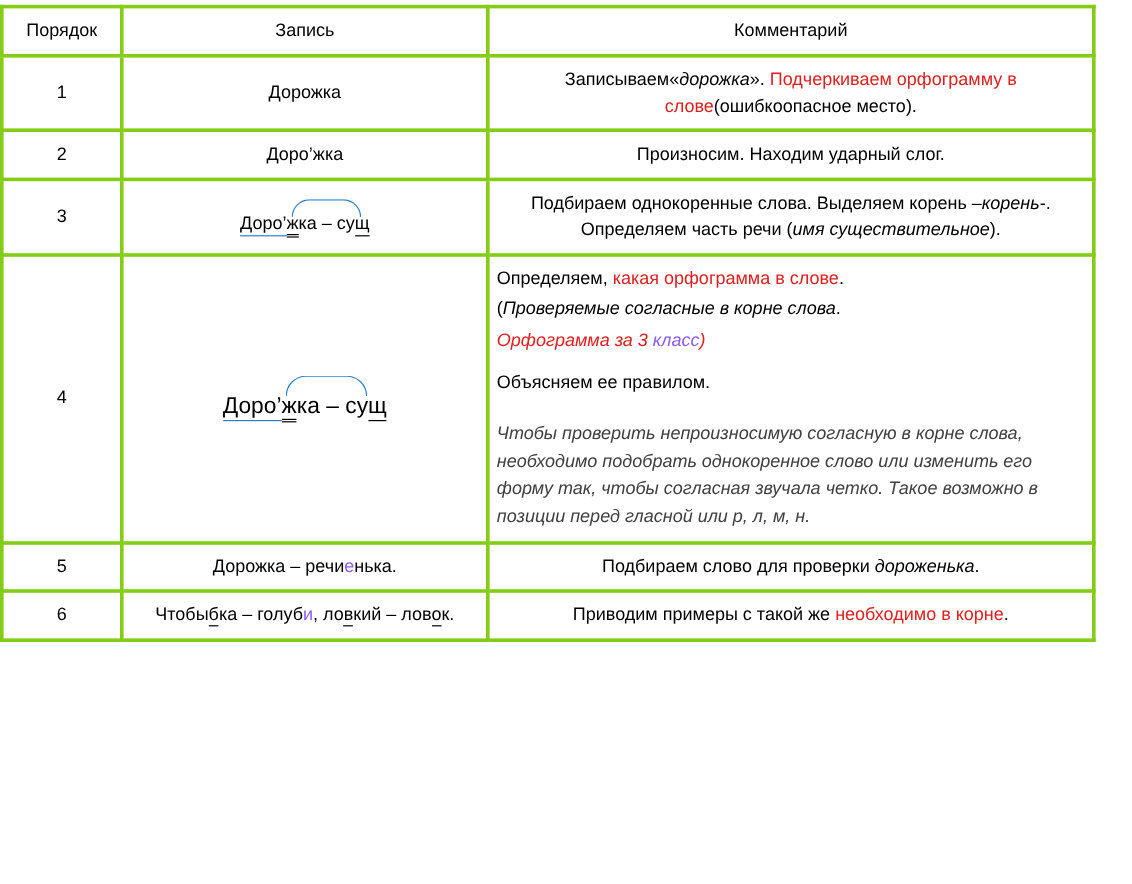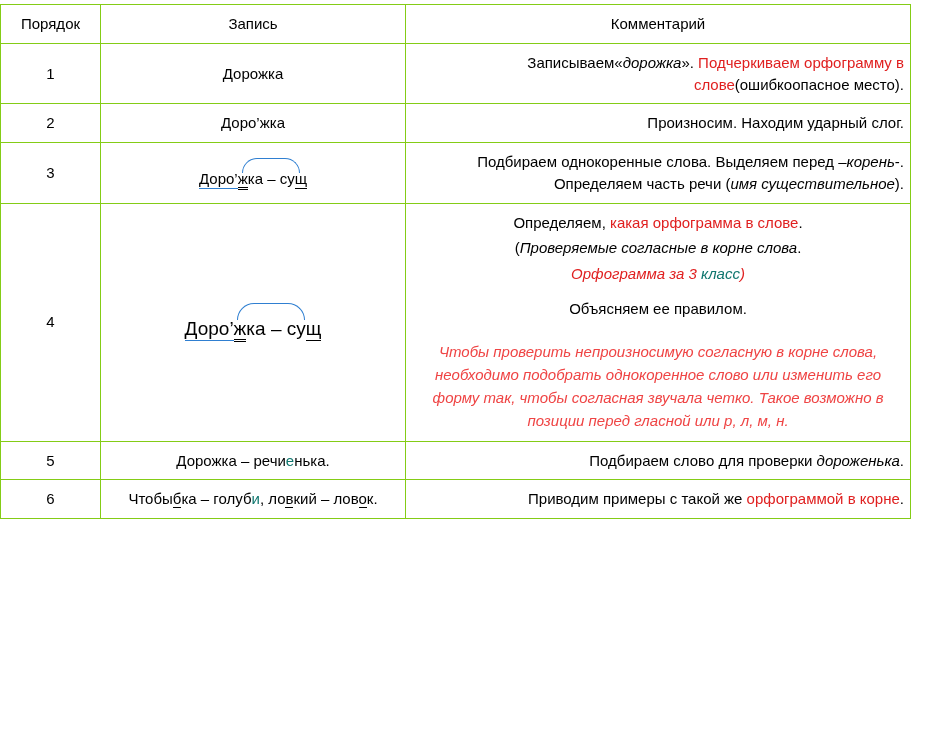--- a/index.html
+++ b/index.html
@@ -21,21 +21,21 @@
     box-sizing: border-box;
     padding: 4px 0 0 0;
   }
   table.ord {
     border-collapse: collapse;
     table-layout: fixed;
     width: 910px;
     margin: 0;
   }
   table.ord td, table.ord th {
-    border: 1px solid #84cc16;
+    border: 3px solid #84cc16;
     vertical-align: middle;
     padding: 8px 6px;
     font-weight: normal;
     font-size: 15px;
     line-height: 1.45;
   }
   col.c-order { width: 100px; }
   col.c-record { width: 305px; }
   col.c-comment { width: 505px; }
 
@@ -46,26 +46,26 @@
   }
   td.order {
     text-align: center;
     vertical-align: top;
     padding-top: 10px;
   }
   td.record {
     text-align: center;
   }
   td.comment {
-    text-align: right;
+    text-align: center;
   }
   .p { margin: 0 0 0 0; }
   .p + .p { margin-top: 14px; }
   .red { color: #e02020; }
-  .green { color: #0f766e; }
+  .green { color: #8b5cf6; }
   .it { font-style: italic; }
 
   
   .morph {
     display: inline-block;
     position: relative;
     padding-top: 12px;
     font-size: 15px;
     white-space: nowrap;
   }
@@ -97,23 +97,23 @@
   }
   .morph.big .arc {
     left: 52px;
     top: 2px;
     width: 66px;
     height: 16px;
   }
   .u-word {
     border-bottom: 1.2px solid #000000;
   }
-  .row4 .comment { text-align: center; }
+  .row4 .comment { text-align: left; }
   .block-purple {
-    color: #ef4444;
+    color: #404040;
     font-style: italic;
     line-height: 1.55;
   }
 </style>
 </head>
 <body>
 
 <div class="page">
   <table class="ord">
     <colgroup>
@@ -149,21 +149,21 @@
       </tr>
 
       <tr>
         <td class="order">3</td>
         <td class="record">
           <span class="morph">
             <span class="arc"></span><span class="u-blue">Доро’</span><span class="u-dbl">ж</span><span>ка – су</span><span class="u-single">щ</span>
           </span>
         </td>
         <td class="comment">
-          <span>Подбираем однокоренные слова. Выделяем перед –</span><span class="it">корень</span><span>-. Определяем часть речи (</span><span class="it">имя существительное</span><span>).</span>
+          <span>Подбираем однокоренные слова. Выделяем корень –</span><span class="it">корень</span><span>-. Определяем часть речи (</span><span class="it">имя существительное</span><span>).</span>
         </td>
       </tr>
 
       <tr class="row4">
         <td class="order">4</td>
         <td class="record">
           <span class="morph big">
             <span class="arc"></span><span class="u-blue">Доро’</span><span class="u-dbl">ж</span><span>ка – су</span><span class="u-single">щ</span>
           </span>
         </td>
@@ -191,19 +191,19 @@
           <span>Подбираем слово для проверки </span><span class="it">дороженька</span><span>.</span>
         </td>
       </tr>
 
       <tr>
         <td class="order">6</td>
         <td class="record">
           <span>Чтобы</span><span class="u-word">б</span><span>ка – голуб</span><span class="green">и</span><span>, ло</span><span class="u-word">в</span><span>кий – лов</span><span class="u-word">о</span><span>к.</span>
         </td>
         <td class="comment">
-          <span>Приводим примеры с такой же </span><span class="red">орфограммой в корне</span><span>.</span>
+          <span>Приводим примеры с такой же </span><span class="red">необходимо в корне</span><span>.</span>
         </td>
       </tr>
 
     </tbody>
   </table>
 </div>
 
 </body></html>

